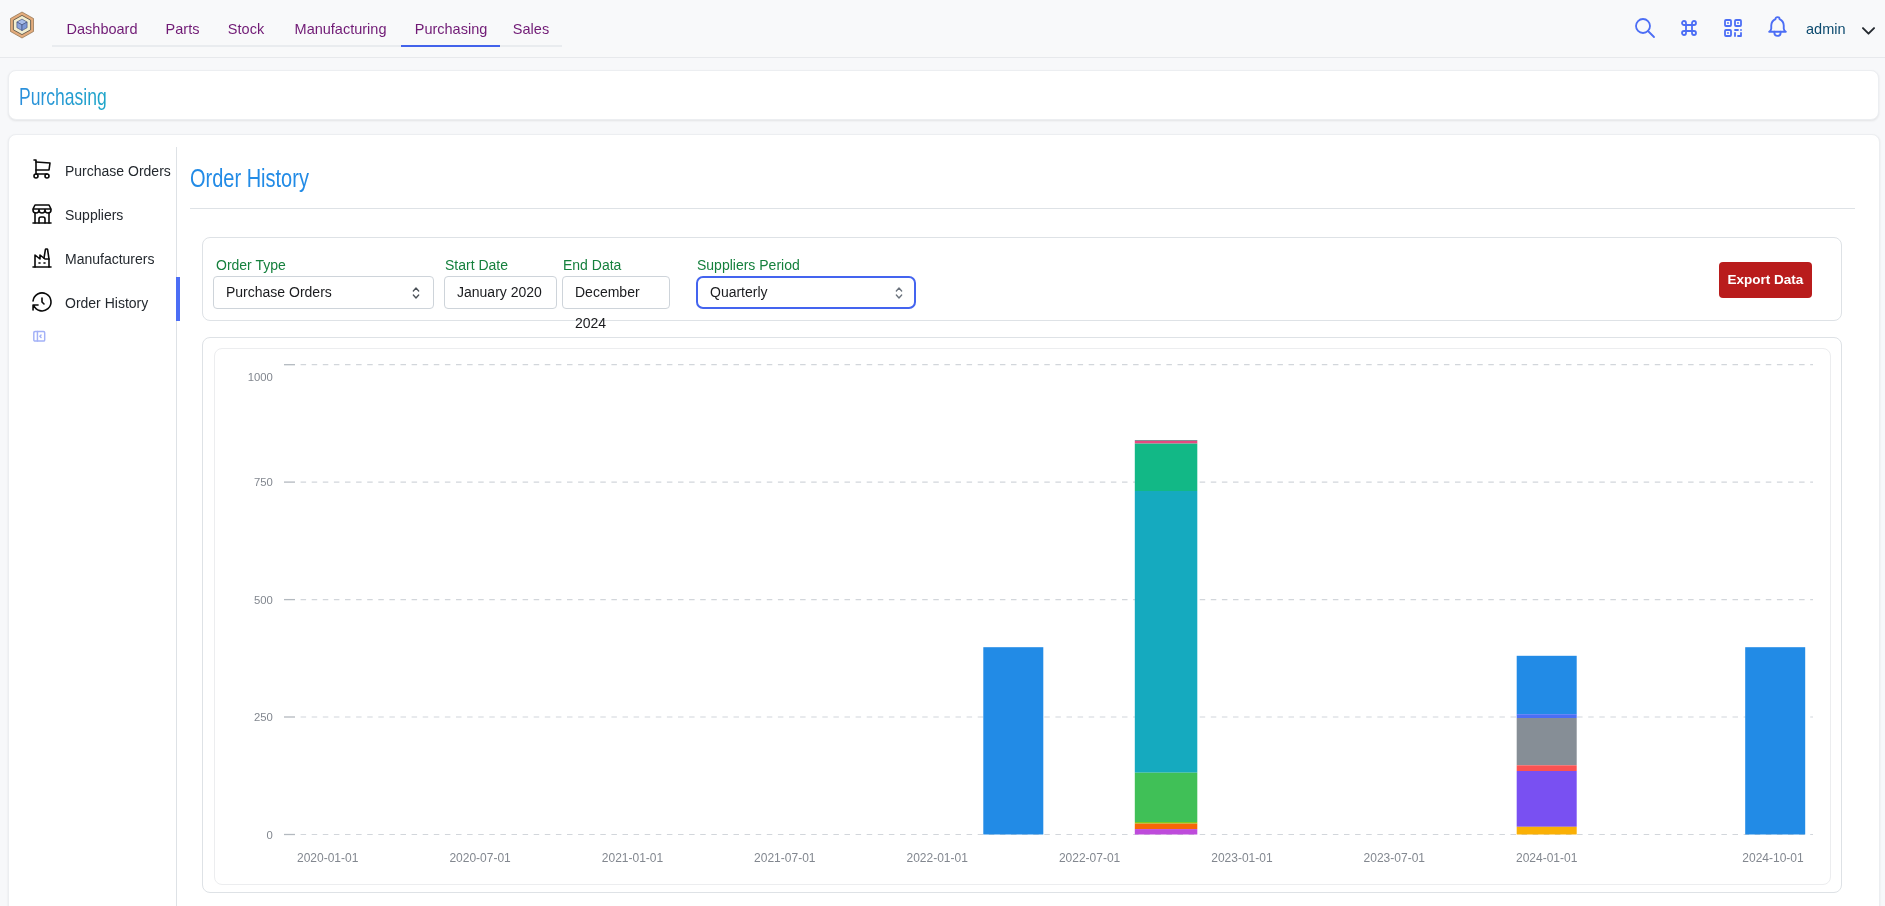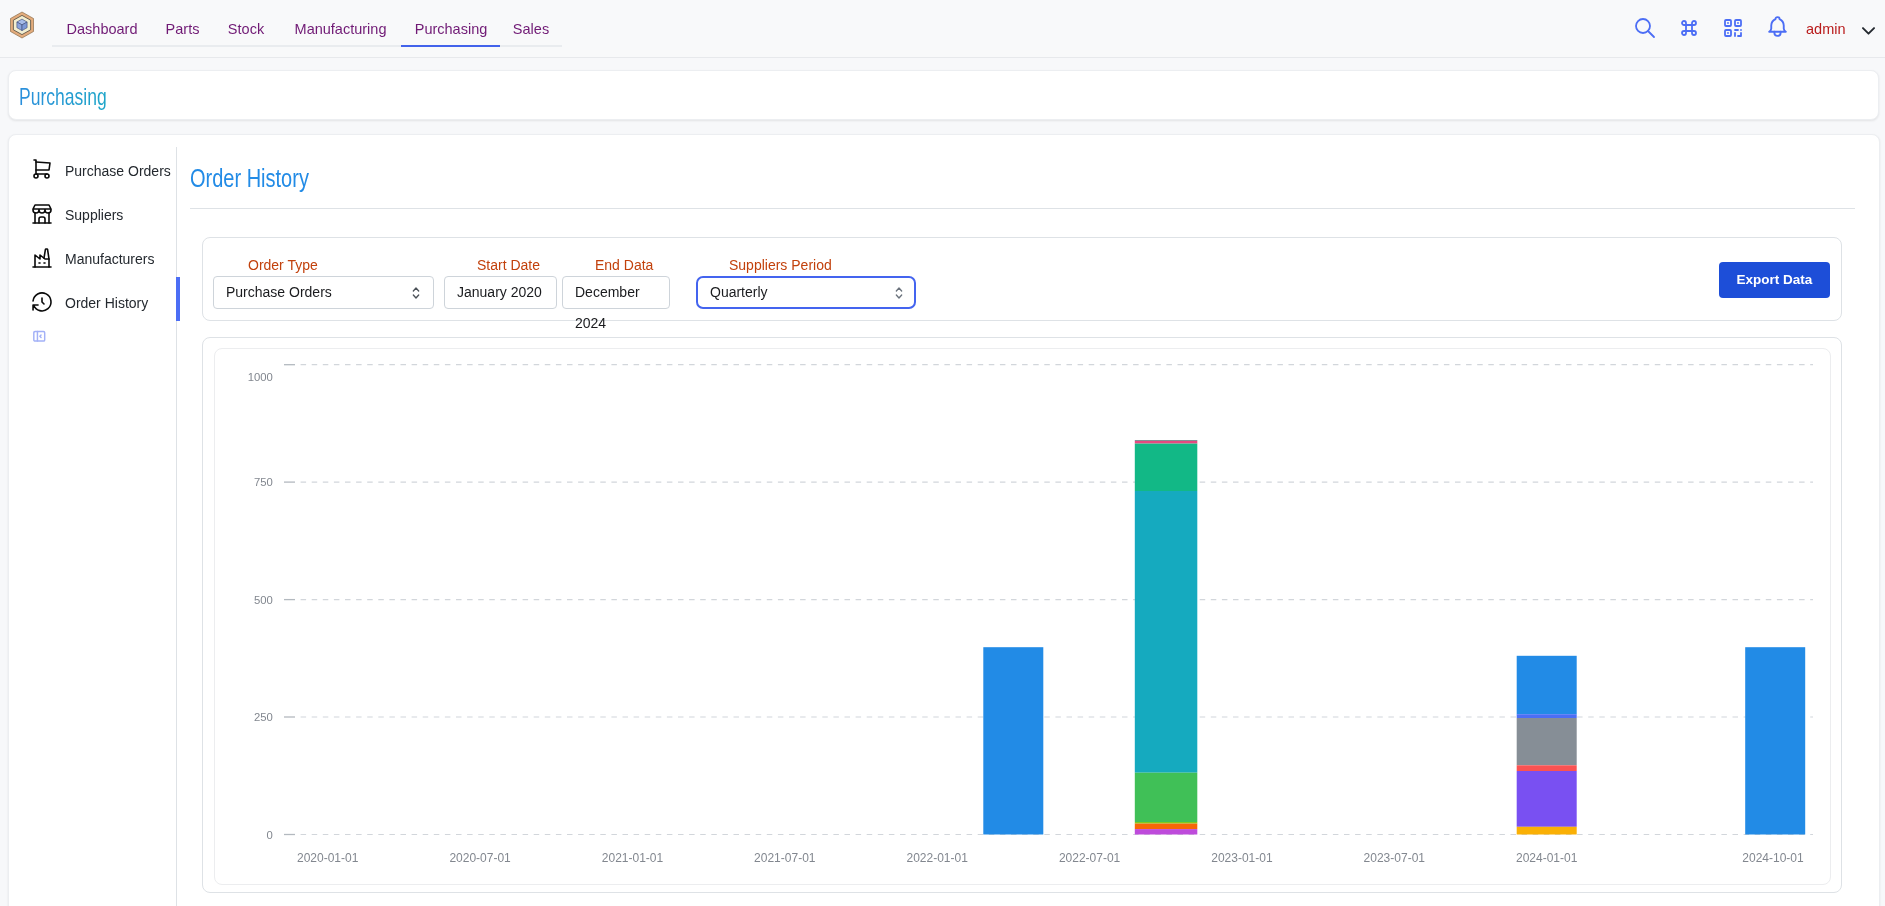--- a/index.html
+++ b/index.html
@@ -26,25 +26,25 @@
   #sideind { position:absolute; left:175.5px; top:277px; width:4px; height:44px; background:#4c6ef5; }
   .sitem { position:absolute; left:65px; font-size:14px; color:#24292f; }
   .sicon { position:absolute; left:30px; width:24px; height:24px; }
   
   #oh-heading { position:absolute; left:190px; top:163px; font-size:25px; line-height:30px; color:#228be6;
     transform:scaleX(.8); transform-origin:left center; }
   #oh-div { position:absolute; left:190px; top:207.5px; width:1665px; height:1px; background:#dee2e6; }
   .card { position:absolute; background:#fff; border:1px solid #dee2e6; border-radius:8px; }
   #filtercard { left:202px; top:237px; width:1640px; height:84px; }
   #chartcard  { left:202px; top:337px; width:1640px; height:556px; }
-  .flabel { position:absolute; top:257px; font-size:14px; font-weight:500; color:#c2410c;margin-left:32px; }
+  .flabel { position:absolute; top:257px; font-size:14px; font-weight:500; color:#15803d; }
   .finput { position:absolute; top:276px; height:33px; background:#fff; border:1px solid #ced4da;
     border-radius:4px; font-size:14px; color:#1a1b1e; line-height:31px; padding-left:12px; }
   .fsel-ch { position:absolute; width:16px; height:16px; top:284.5px; }
-  #exportbtn { position:absolute; left:1719px; top:262px; width:111px; height:36px; background:#1d4ed8;
+  #exportbtn { position:absolute; left:1719px; top:262px; width:93px; height:36px; background:#b91c1c;
     border-radius:4px; color:#fff; font-size:13.5px; font-weight:600; text-align:center; line-height:36px; }
   #chartinner { position:absolute; left:214px; top:348px; width:1617px; height:537px; }
   #chartborder { position:absolute; left:214px; top:348px; width:1617px; height:537px;
     border:1px solid #ecedef; border-radius:8px; }
 </style>
 </head>
 <body>
 
 <div id="navbar"></div>
 <svg class="abs" style="left:9px;top:11px" width="26" height="28" viewBox="0 0 26 28">
@@ -73,21 +73,21 @@
 <svg class="navicon" style="left:1721px;top:15.5px;width:24px;height:24px" viewBox="0 0 24 24" fill="none" stroke="#4c6ef5" stroke-width="1.8" stroke-linecap="round" stroke-linejoin="round">
   <rect x="4" y="4" width="6" height="6" rx="1"></rect>
     <rect x="4" y="14" width="6" height="6" rx="1"></rect>
     <rect x="14" y="4" width="6" height="6" rx="1"></rect>
   <path d="M7 7v.01M7 17v.01M17 7v.01M14 14h3M20 14v.01M14 17v3M17 20h3M20 17v3"></path>
 </svg>
 <svg class="navicon" style="left:1765px;top:13.5px;width:25px;height:25px" viewBox="0 0 24 24" fill="none" stroke="#4c6ef5" stroke-width="1.8" stroke-linecap="round" stroke-linejoin="round">
   <path d="M10 5a2 2 0 1 1 4 0a7 7 0 0 1 4 6v3a4 4 0 0 0 2 3h-16a4 4 0 0 0 2 -3v-3a7 7 0 0 1 4 -6"></path>
   <path d="M9 17v1a3 3 0 0 0 6 0v-1"></path>
 </svg>
-<div class="abs" style="left:1806px;top:21px;font-size:14.5px;color:#b91c1c">admin</div>
+<div class="abs" style="left:1806px;top:21px;font-size:14.5px;color:#0c4a6e">admin</div>
 <svg class="navicon" style="left:1858.5px;top:21px;width:19px;height:19px" viewBox="0 0 24 24" fill="none" stroke="#24292f" stroke-width="2.4" stroke-linecap="round" stroke-linejoin="round">
   <path d="M5 9l7 7l7 -7"></path>
 </svg>
 
 <div id="hdrpanel">
     <div class="title">Purchasing</div>
   </div>
 
 <div id="mainpanel"></div>
 <div id="sidediv"></div>

